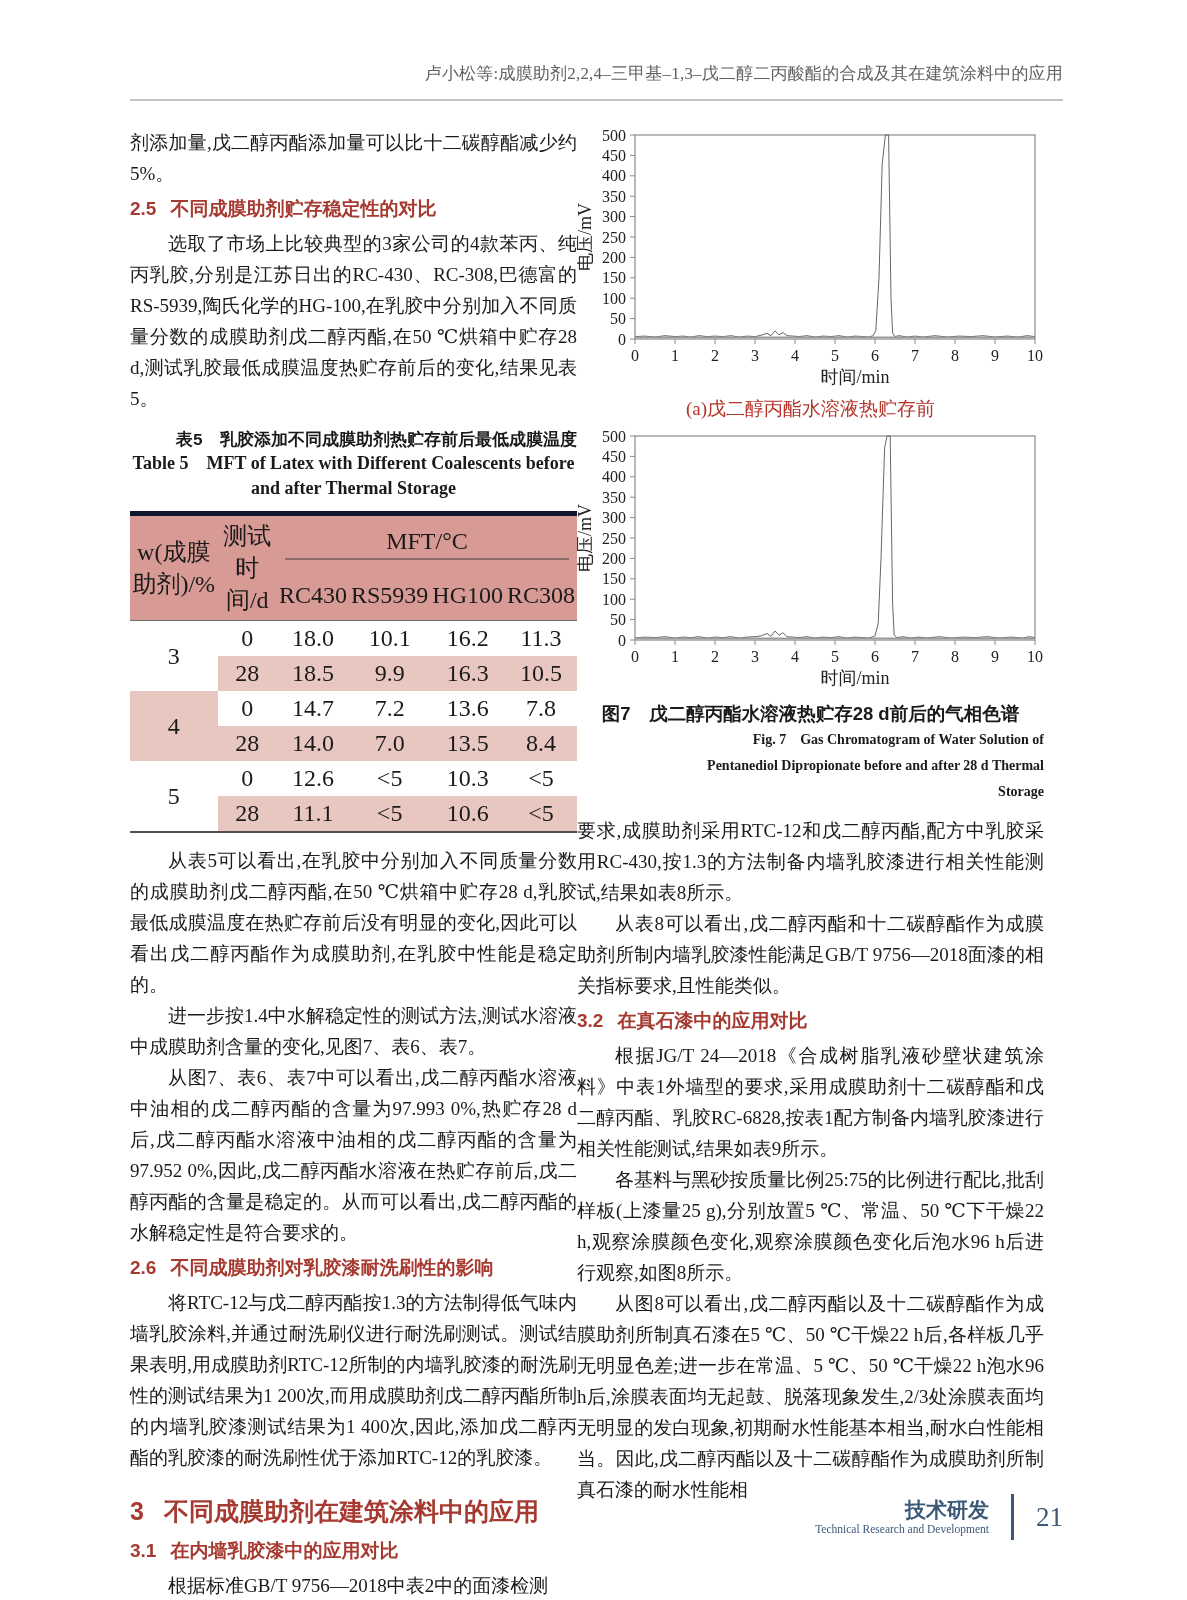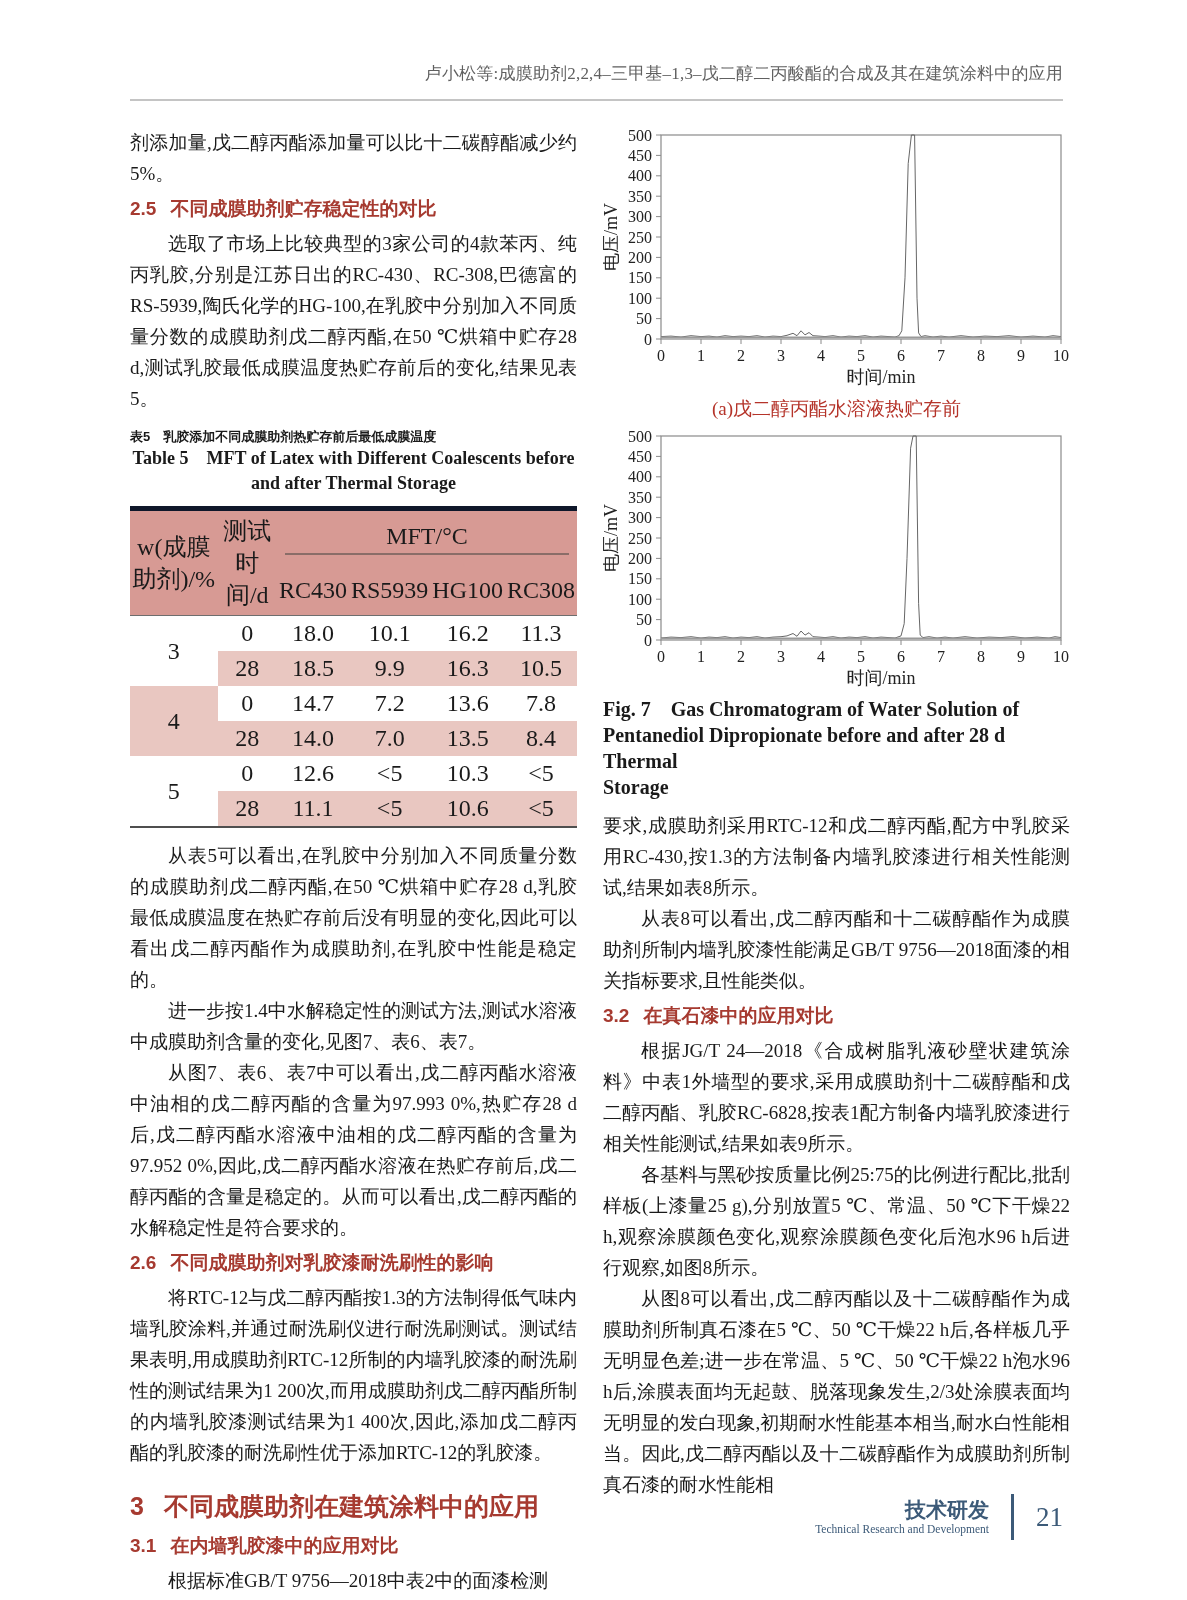--- a/index.html
+++ b/index.html
@@ -22,21 +22,21 @@
   }
   .page{padding:62px 124px 0 130px;}
   .running-head{
     text-align:right;
     font-size:17px;
     color:#606060;
     letter-spacing:.2px;
     padding-bottom:14px;
   }
   .head-rule{height:2px;background:var(--rule-gray);margin-bottom:26px;}
-  .cols{display:flex;gap:26px;}
+  .cols{display:flex;}
   .col-left{width:447px;flex:none;}
   .col-right{width:467px;flex:none;}
   p.body{
     font-size:19px;
     line-height:31px;
     text-align:justify;
     text-indent:2em;
   }
   p.body.noindent{text-indent:0;}
   .h-sub{
@@ -50,22 +50,22 @@
   .h-main{
     font-family:"Liberation Sans","DejaVu Sans",sans-serif;
     font-weight:bold;
     color:var(--heading-red);
     font-size:25px;
     margin:22px 0 10px;
     display:flex;gap:20px;align-items:baseline;
   }
   
   .tbl-title-cn{
-    font-weight:bold;font-size:13px;text-align:left;margin-top:14px;
-    font-family:Liberation Sans, sans-serif;
+    font-weight:bold;font-size:17px;text-align:right;margin-top:14px;
+    font-family:Liberation Mono, monospace;
   }
   .tbl-title-en{font-weight:bold;font-size:18px;text-align:center;line-height:25px;font-family:Liberation Serif, serif;}
   table.t5{
     width:100%;border-collapse:collapse;margin:10px 0 12px;
     font-size:24px;
     border-top:5px solid #0f172a;border-bottom:2px solid #4f4f4f;
   }
   table.t5 th,table.t5 td{
     text-align:center;vertical-align:middle;font-weight:normal;padding:4px 2px;
   }
@@ -80,21 +80,21 @@
   .chart-caption{
     text-align:center;color:var(--caption-red);
     font-size:19px;line-height:27px;margin:2px 0 6px;
     font-family:"Liberation Serif","DejaVu Serif",serif;
   }
   .fig-caption-cn{
     text-align:center;font-weight:bold;font-size:18.5px;line-height:27px;margin-top:6px;
     font-family:"Liberation Sans","DejaVu Sans",sans-serif;
   }
   .fig-caption-en{
-    text-align:left;font-weight:bold;font-size:20px;line-height:26px;
+    text-align:right;font-weight:bold;font-size:14px;line-height:26px;
   }
   .fig-caption-wrap{margin-bottom:10px;}
   
   .footer{
     position:absolute;right:124px;top:1494px;
     display:flex;align-items:center;gap:22px;color:var(--footer-blue);
   }
   .footer-txt{text-align:right;}
   .footer-cn{
     font-family:"Liberation Sans","DejaVu Sans",sans-serif;
@@ -325,20 +325,21 @@
               <line x1="458" y1="212" x2="458" y2="217" stroke="#8a8a8a" stroke-width="1"></line>
               <text x="458" y="234" text-anchor="middle" font-size="16" fill="#222">10</text>
               <text x="278" y="256" text-anchor="middle" font-size="18" fill="#222">时间/min</text>
               <text x="0" y="0" text-anchor="middle" font-size="18" fill="#222" transform="translate(14,110) rotate(-90)">电压/mV</text>
               <polyline points="58.0,210.0 68.0,209.1 78.0,209.6 88.0,208.7 98.0,210.0 106.0,209.1 114.0,209.6 122.0,208.7 130.0,210.0 138.0,209.1 146.0,209.6 154.0,208.7 162.0,210.0 170.0,209.1 178.0,208.7 184.0,207.9 190.0,205.5 194.0,208.3 198.0,203.0 202.0,207.1 206.0,204.7 210.0,208.7 216.0,209.1 222.0,209.6 230.0,208.7 238.0,210.0 246.0,209.1 254.0,209.6 262.0,208.7 270.0,210.0 278.0,209.1 286.0,209.6 292.0,210.0 298.0,207.9 301.2,195.7 304.0,130.4 307.6,20.2 310.0,8.0 313.2,8.0 315.6,175.3 317.2,207.1 320.0,209.6 326.0,208.7 334.0,210.0 342.0,209.1 350.0,210.0 362.0,208.7 374.0,210.0 386.0,209.1 398.0,209.6 410.0,208.7 422.0,210.0 434.0,209.1 446.0,210.0 452.0,208.7 458.0,209.6" fill="none" stroke="#666" stroke-width="1"></polyline>
               <line x1="58" y1="210.368" x2="458" y2="210.368" stroke="#9a9a9a" stroke-width="1.6"></line>
             </svg></div>
       </div>
 
       <div class="fig-caption-wrap">
+        <div class="fig-caption-cn">图7　戊二醇丙酯水溶液热贮存28 d前后的气相色谱</div>
         <div class="fig-caption-en">Fig. 7　Gas Chromatogram of Water Solution of</div>
         <div class="fig-caption-en">Pentanediol Dipropionate before and after 28 d Thermal</div>
         <div class="fig-caption-en">Storage</div>
       </div>
 
       <p class="body noindent">要求,成膜助剂采用RTC-12和戊二醇丙酯,配方中乳胶采用RC-430,按1.3的方法制备内墙乳胶漆进行相关性能测试,结果如表8所示。</p>
       <p class="body">从表8可以看出,戊二醇丙酯和十二碳醇酯作为成膜助剂所制内墙乳胶漆性能满足GB/T 9756—2018面漆的相关指标要求,且性能类似。</p>
 
       <div class="h-sub">
         <span>3.2</span>

